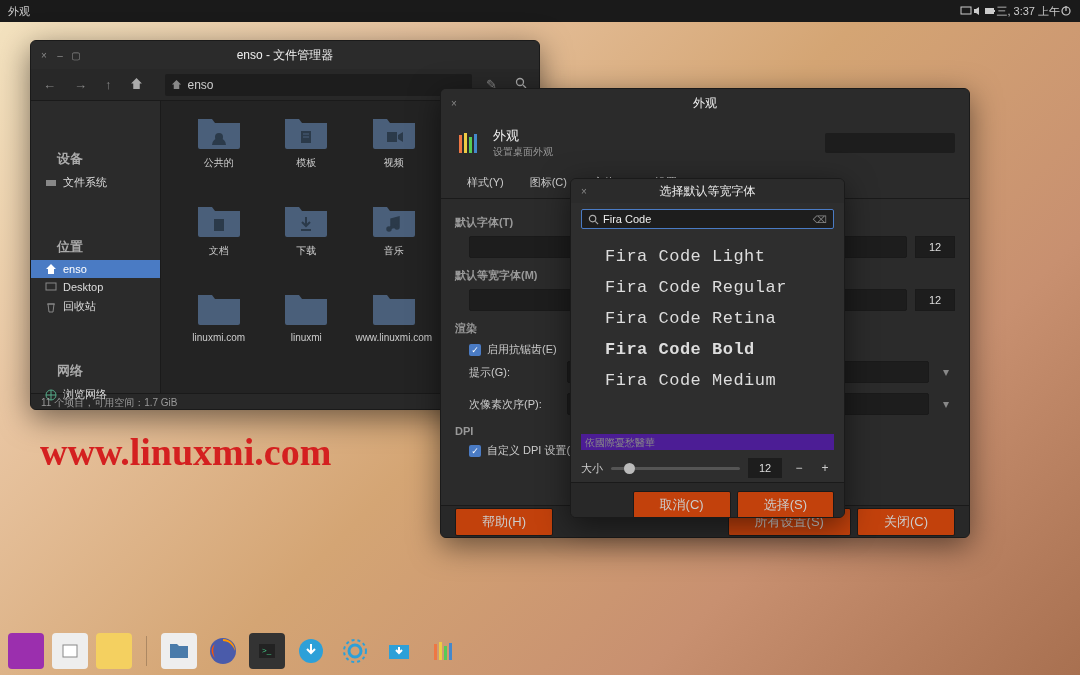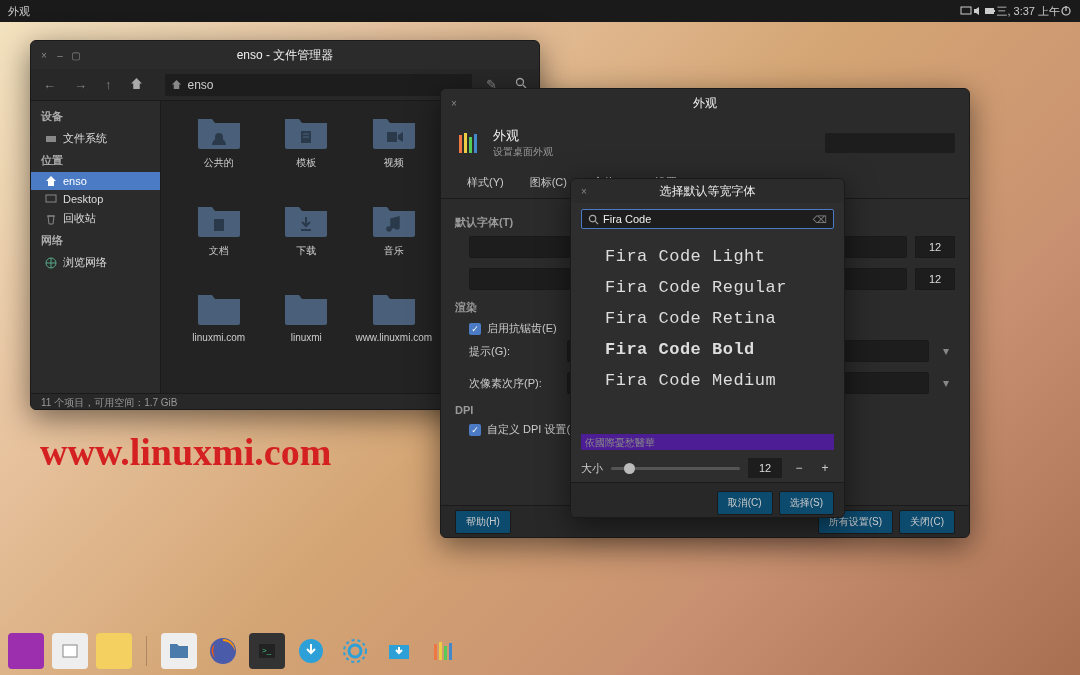--- a/index.html
+++ b/index.html
@@ -17,21 +17,21 @@
 .titlebar .ctrl { width: 10px; height: 10px; display: flex; align-items: center; justify-content: center; color: #888; font-size: 10px; cursor: pointer; }
 .titlebar .title { position: absolute; left: 50%; transform: translateX(-50%); color: #eee; font-size: 12px; }
 
 
 .fm { top: 40px; left: 30px; width: 510px; height: 370px; z-index: 2; }
 .fm-toolbar { height: 32px; background: #282828; display: flex; align-items: center; padding: 0 8px; gap: 10px; border-bottom: 1px solid #1a1a1a; }
 .fm-nav-btn { color: #888; font-size: 13px; cursor: pointer; padding: 2px 4px; }
 .fm-pathbar { flex: 1; background: #1d1d1d; height: 22px; border-radius: 2px; display: flex; align-items: center; padding: 0 6px; gap: 6px; color: #ccc; margin-left: 8px; }
 .fm-body { display: flex; height: calc(100% - 76px); }
 .fm-sidebar { width: 130px; background: #2b2b2b; border-right: 1px solid #1a1a1a; padding: 4px 0; }
-.fm-side-header { color: #aaa; font-size: 11px; padding: 4px 10px; font-weight: bold; }
+.fm-side-header { color: #aaa; font-size: 13px; padding: 4px 26px; font-weight: bold; margin-top: 41px; }
 .fm-side-item { padding: 3px 10px 3px 14px; display: flex; align-items: center; gap: 6px; cursor: pointer; font-size: 11px; }
 .fm-side-item.active { background: #4a7bc4; color: #fff; }
 .fm-side-icon { width: 12px; height: 12px; display: inline-flex; align-items: center; justify-content: center; }
 .fm-content { flex: 1; background: #232323; padding: 14px; display: grid; grid-template-columns: repeat(4, 1fr); grid-auto-rows: 88px; gap: 0; }
 .fm-item { display: flex; flex-direction: column; align-items: center; gap: 5px; cursor: pointer; }
 .fm-folder-icon { width: 46px; height: 36px; position: relative; }
 .fm-folder-icon svg { width: 100%; height: 100%; }
 .fm-label { font-size: 10px; color: #ccc; text-align: center; }
 .fm-status { height: 16px; background: #282828; color: #999; font-size: 10px; padding: 2px 10px; border-top: 1px solid #1a1a1a; }
 
@@ -48,21 +48,21 @@
 .aw-tab.active { border-bottom-color: #4a7bc4; color: #fff; }
 .aw-body { padding: 8px 14px; }
 .aw-section { color: #999; font-size: 11px; margin: 8px 0 6px; font-weight: bold; }
 .aw-row { display: flex; align-items: center; margin: 4px 0 10px 14px; gap: 8px; }
 .aw-row-label { width: 90px; color: #ccc; font-size: 11px; }
 .aw-input { flex: 1; height: 22px; background: #1d1d1d; border: 1px solid #1a1a1a; border-radius: 2px; }
 .aw-num { width: 40px; height: 22px; background: #1d1d1d; border: 1px solid #1a1a1a; display: flex; align-items: center; justify-content: center; font-size: 11px; color: #ddd; }
 .aw-check { display: flex; align-items: center; gap: 6px; margin-left: 14px; font-size: 11px; color: #ccc; }
 .aw-checkbox { width: 12px; height: 12px; background: #4a7bc4; border-radius: 2px; display: flex; align-items: center; justify-content: center; color: #fff; font-size: 9px; }
 .aw-footer { position: absolute; bottom: 0; left: 0; right: 0; height: 32px; background: #282828; border-top: 1px solid #1a1a1a; display: flex; align-items: center; padding: 0 14px; }
-.aw-btn { background: #0c4a6e; border: 1px solid #1a1a1a; padding: 4px 10px; font-size: 10px; color: #ccc; border-radius: 2px; cursor: pointer; }
+.aw-btn { background: #c2410c; border: 1px solid #1a1a1a; padding: 4px 26px; font-size: 13px; color: #ccc; border-radius: 2px; cursor: pointer; }
 
 
 .fp { top: 178px; left: 570px; width: 275px; height: 340px; z-index: 4; background: #2e2e2e; }
 .fp .titlebar { height: 24px; }
 .fp-search { margin: 6px 10px; display: flex; align-items: center; background: #1d1d1d; border: 1px solid #4a7bc4; border-radius: 2px; padding: 3px 6px; gap: 4px; }
 .fp-search input { flex: 1; background: transparent; border: none; color: #eee; font-size: 11px; outline: none; }
 .fp-list { padding: 6px 10px; overflow: auto; height: 195px; margin-left: 20px; }
 .fp-font { padding: 6px 4px; color: #ddd; cursor: pointer; font-family: "Courier New", monospace; font-size: 17px; letter-spacing: 0.5px; }
 .fp-preview { margin: 4px 10px; height: 16px; background: #4c1d95; font-size: 10px; color: #888; padding: 2px 4px; overflow: hidden; }
 .fp-size-row { display: flex; align-items: center; gap: 8px; padding: 4px 10px; }
@@ -275,20 +275,21 @@
     <div class="aw-tab">图标(C)</div>
     <div class="aw-tab active">字体(F)</div>
     <div class="aw-tab">设置(N)</div>
   </div>
   <div class="aw-body">
     <div class="aw-section">默认字体(T)</div>
     <div class="aw-row">
         <div class="aw-input"></div>
         <div class="aw-num">12</div>
       </div>
+    <div class="aw-section">默认等宽字体(M)</div>
     <div class="aw-row">
         <div class="aw-input"></div>
         <div class="aw-num">12</div>
       </div>
     <div class="aw-section">渲染</div>
     <div class="aw-check">
         <span class="aw-checkbox">✓</span>
         <span>启用抗锯齿(E)</span>
       </div>
     <div class="aw-row">

